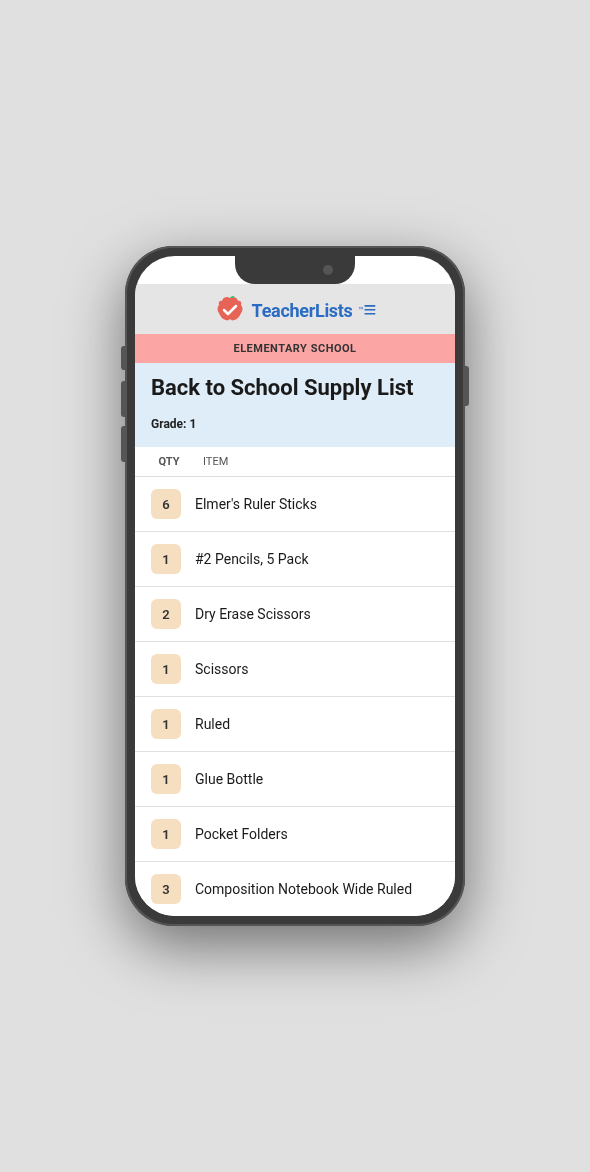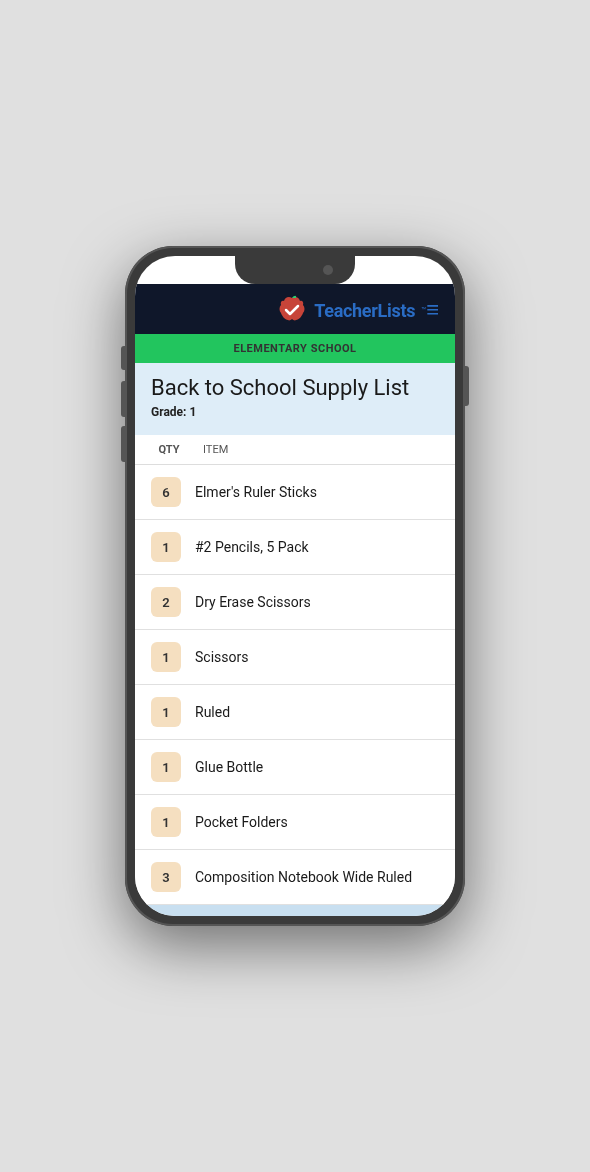--- a/index.html
+++ b/index.html
@@ -57,24 +57,24 @@
       height: 100%;
       overflow-y: auto;
       padding-top: 28px;
       scrollbar-width: none;
     }
     .screen-content::-webkit-scrollbar { display: none; }
 
     
     .header {
       display: flex;
-      justify-content: flex-end;
+      justify-content: center;
       align-items: center;
       padding: 10px 16px 8px;
-      background: #0f172a;
+      background: #e5e5e5;
     }
 
     .logo-container {
       display: flex;
       align-items: center;
       gap: 6px;
     }
 
     .logo-icon {
       width: 32px;
@@ -96,41 +96,41 @@
 
     .hamburger-icon {
       color: #2a6cc4;
       font-size: 22px;
       line-height: 1;
       cursor: pointer;
     }
 
     
     .school-banner {
-      background: #22c55e;
+      background: #fca5a5;
       text-align: center;
       padding: 8px 16px;
       font-size: 11px;
       font-weight: 700;
       letter-spacing: 0.5px;
       color: #333;
     }
 
     
     .title-section {
       background: #deedf8;
       padding: 12px 16px 16px;
     }
 
     .list-title {
       font-size: 22px;
-      font-weight: 400;
+      font-weight: 700;
       color: #1a1a1a;
       line-height: 1.2;
-      margin-bottom: 4px;
+      margin-bottom: 16px;
     }
 
     .grade-label {
       font-size: 12px;
       font-weight: 700;
       color: #222;
     }
 
     
     .table-header {

